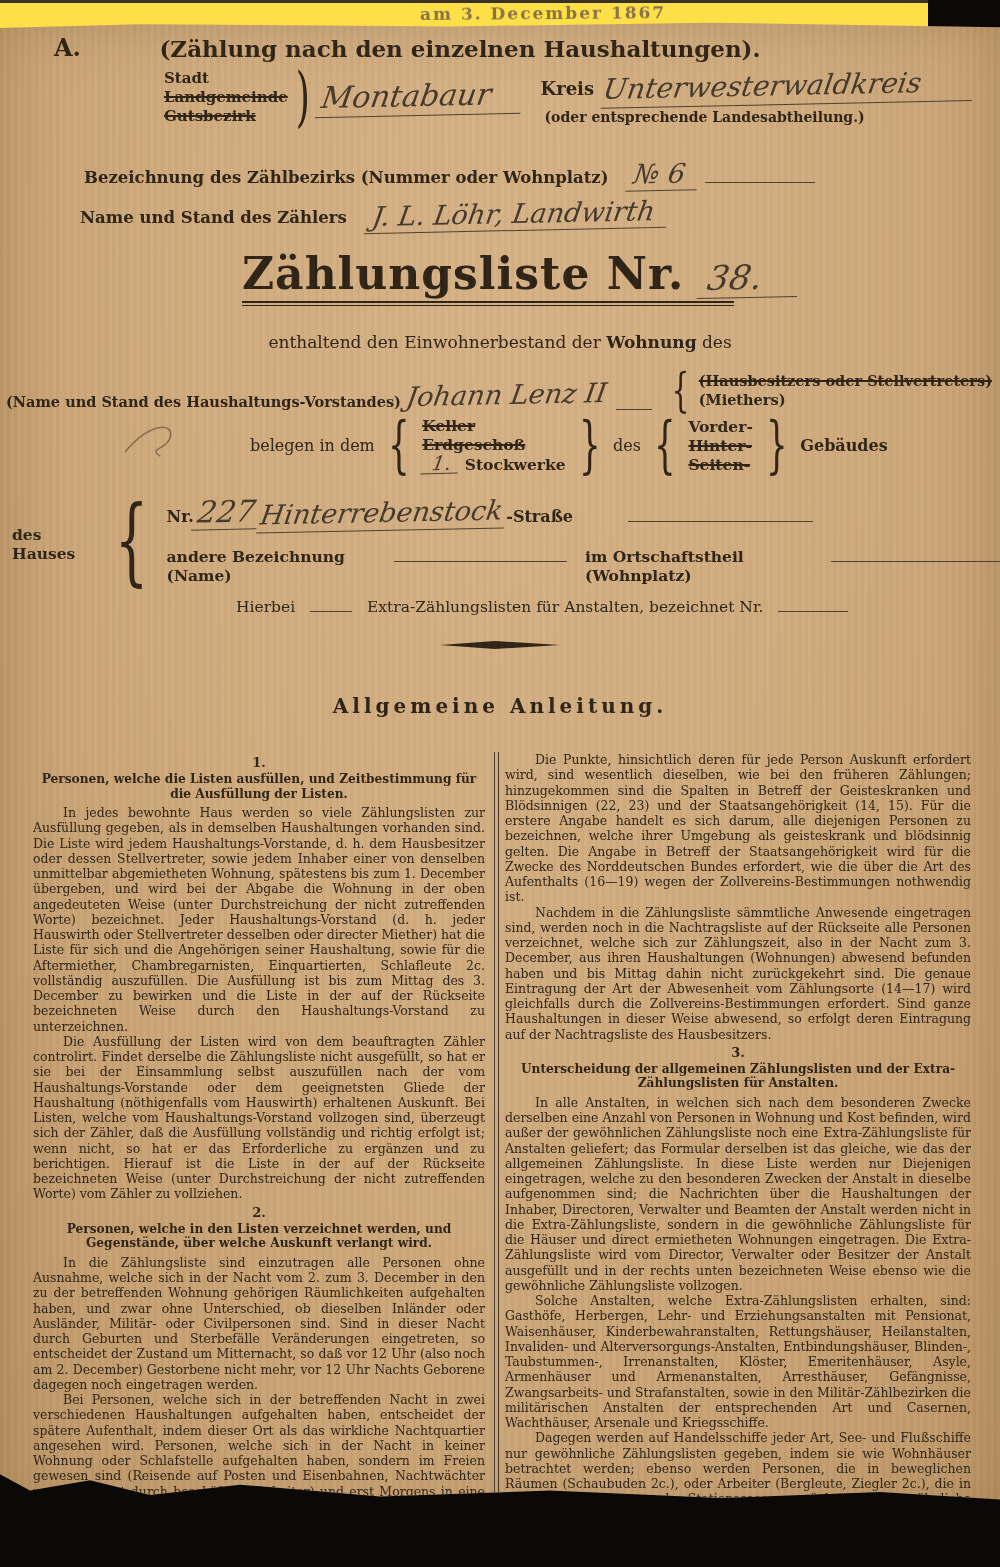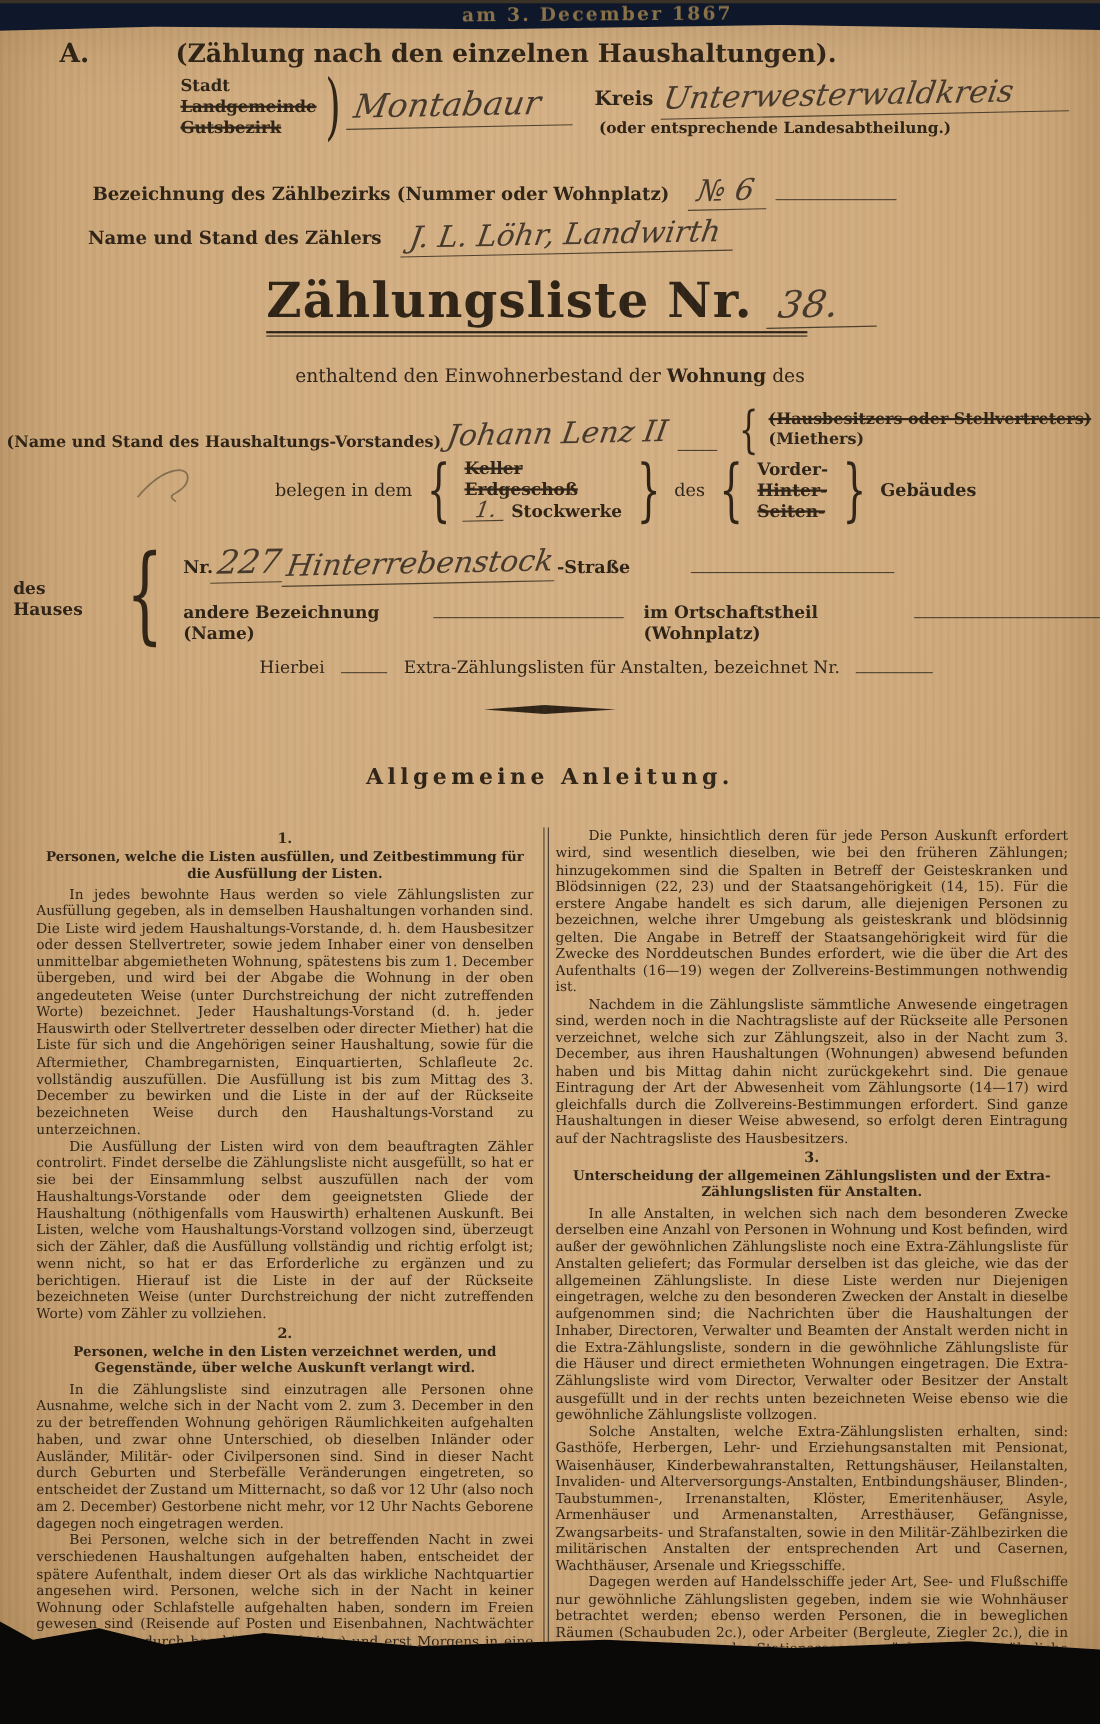--- a/index.html
+++ b/index.html
@@ -3,21 +3,21 @@
 <meta charset="utf-8">
 <style>
   :root{
     --paper:#cfab7e; --paper-dark:#bb9566; --ink:#2b2014; --hand:#42362a; --bg:#0a0908;
   }
   *{box-sizing:border-box; margin:0; padding:0;}
   html,body{width:1000px; height:1567px; overflow:hidden;}
   body{background:var(--bg); font-family:"DejaVu Serif","Liberation Serif",serif; color:var(--ink); position:relative;}
 
   
-  .under-page{position:absolute; top:0; left:0; width:1000px; height:34px; background:#0f172a; overflow:hidden;}
+  .under-page{position:absolute; top:0; left:0; width:928px; height:34px; background:#fde047; overflow:hidden;}
   .under-page .fragment{position:absolute; top:2px; left:420px; width:560px; color:#8a7248; font-weight:bold;
      font-size:17px; letter-spacing:2px; filter:blur(.4px); transform:rotate(-.4deg); white-space:nowrap;}
   .under-page::before{content:""; position:absolute; left:0; top:0; width:100%; height:3px; background:#3a3227;}
 
   .paper{position:absolute; left:0; top:22px; width:1000px; height:1494px; background:
      radial-gradient(ellipse at 50% 18%, #d5b186 0%, var(--paper) 45%, #c6a072 78%, var(--paper-dark) 100%);
      clip-path:polygon(0 0.4%, 14% 0.15%, 45% 0.3%, 71% 0.05%, 100% 0.35%, 100% 98.9%, 88% 98.4%, 72% 98.8%,
        55% 98.3%, 38% 98.7%, 24% 97.9%, 15% 98.6%, 9% 97.6%, 3% 98.3%, 0 97.2%);
      box-shadow:inset 0 0 60px rgba(90,60,20,.25);}
   .paper::after{content:""; position:absolute; inset:0; pointer-events:none;

